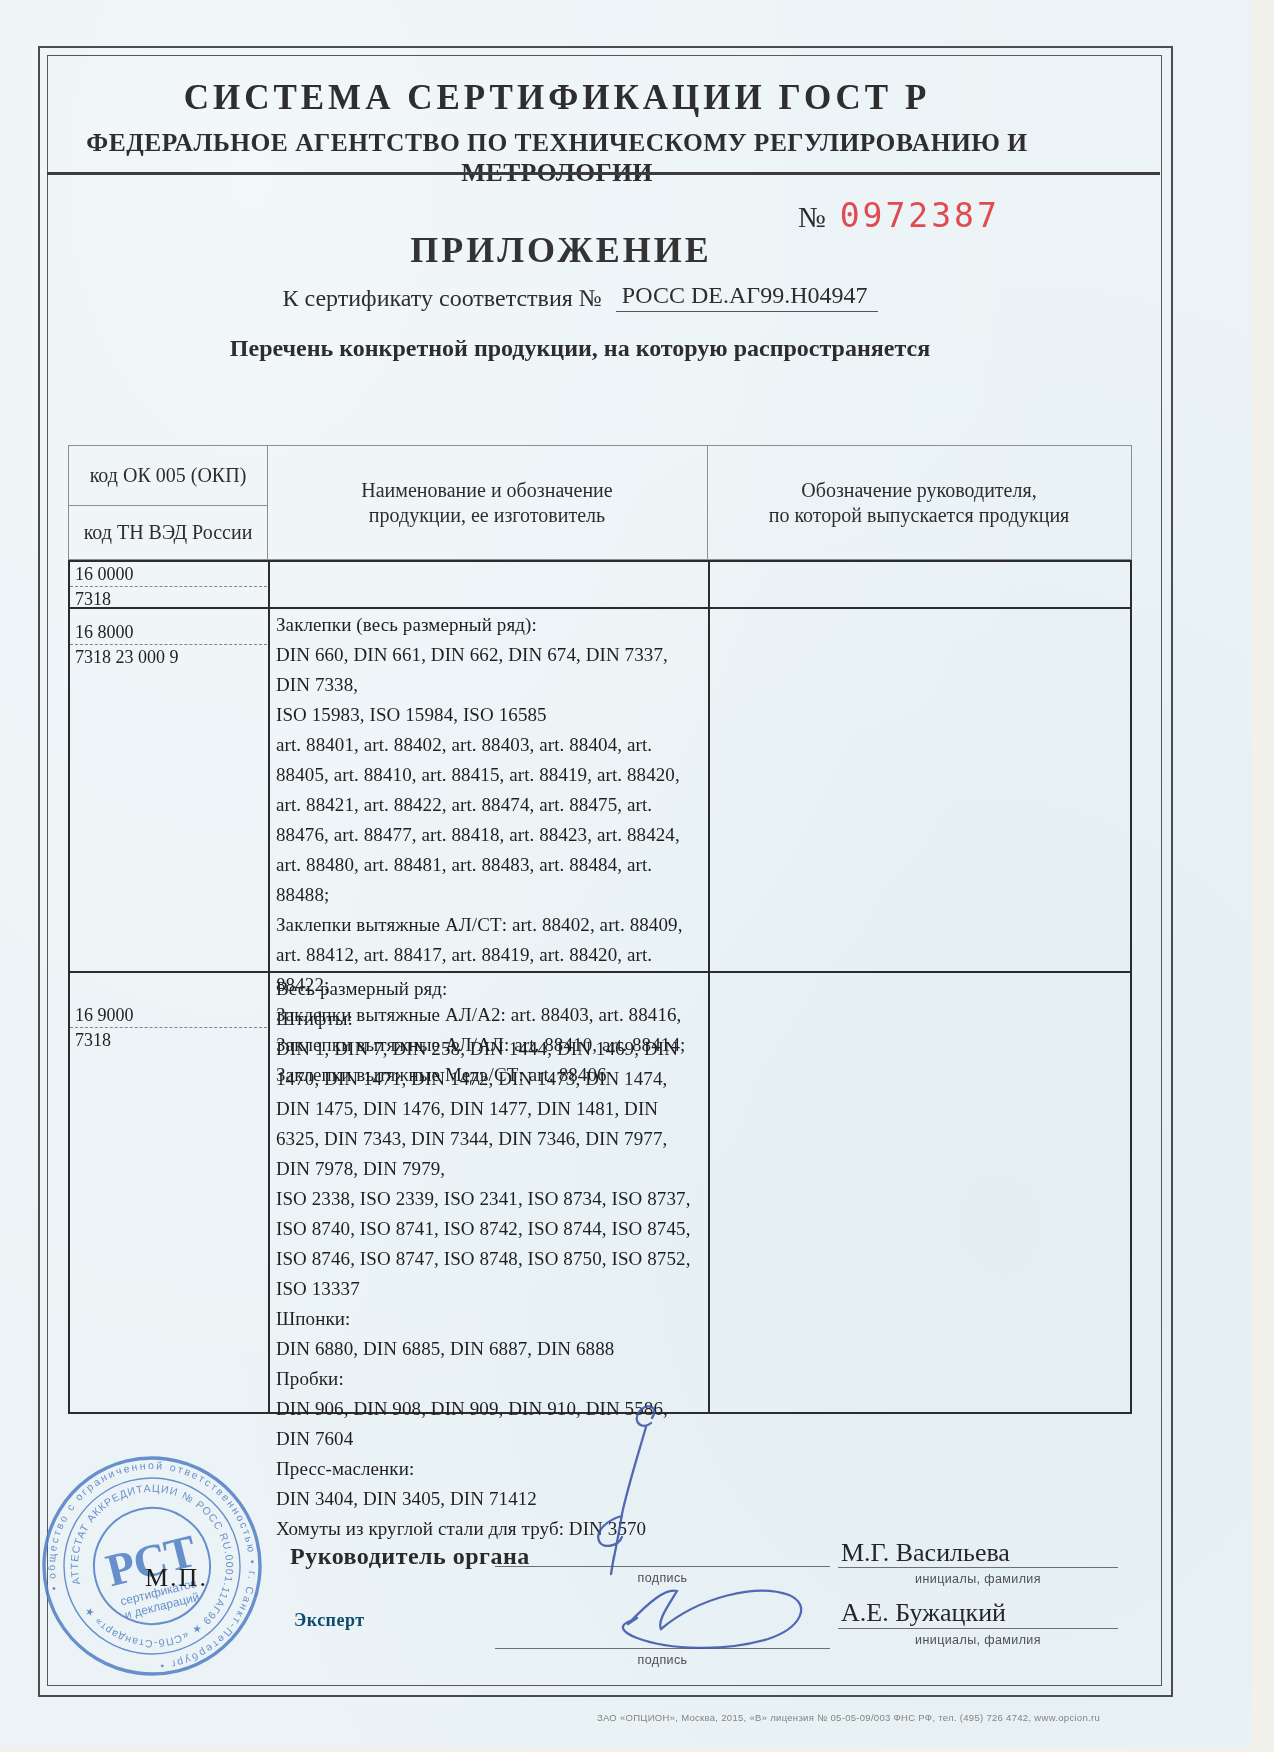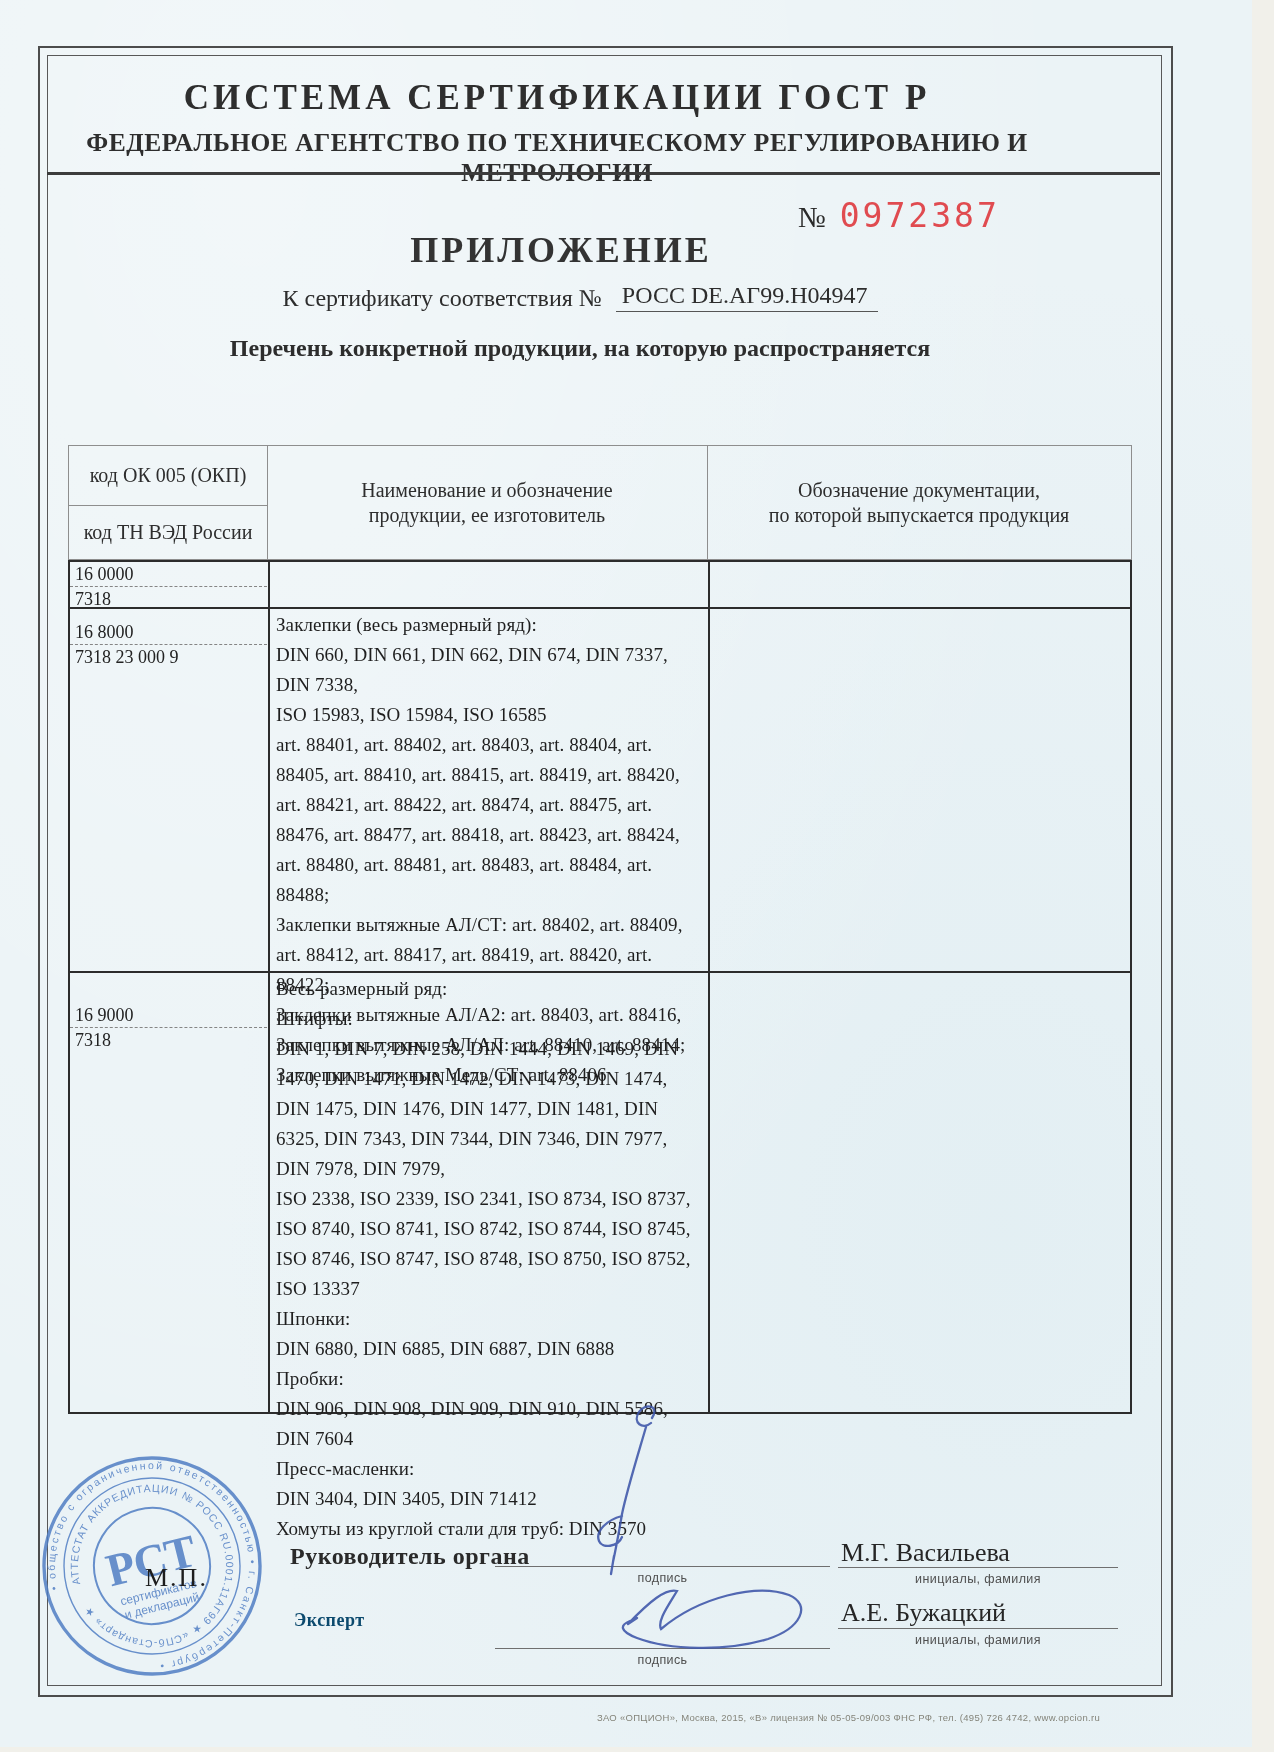--- a/index.html
+++ b/index.html
@@ -156,21 +156,21 @@
   </div>
 
   <div class="thead">
     <div class="v1"></div>
     <div class="v2"></div>
     <div class="h1"></div>
     <div class="th-c th-okp">код ОК 005 (ОКП)</div>
     <div class="th-c th-tnved">код ТН ВЭД России</div>
     <div class="th-c th-name">Наименование и обозначение
 продукции, ее изготовитель</div>
-    <div class="th-c th-docs">Обозначение документации,
+    <div class="th-c th-docs">Обозначение руководителя,
 по которой выпускается продукция</div>
   </div>
 
   <div class="tbody">
     <div class="v1"></div>
     <div class="v2"></div>
     <div class="r1"></div>
     <div class="r2"></div>
 
     <div class="codecell cc0">

